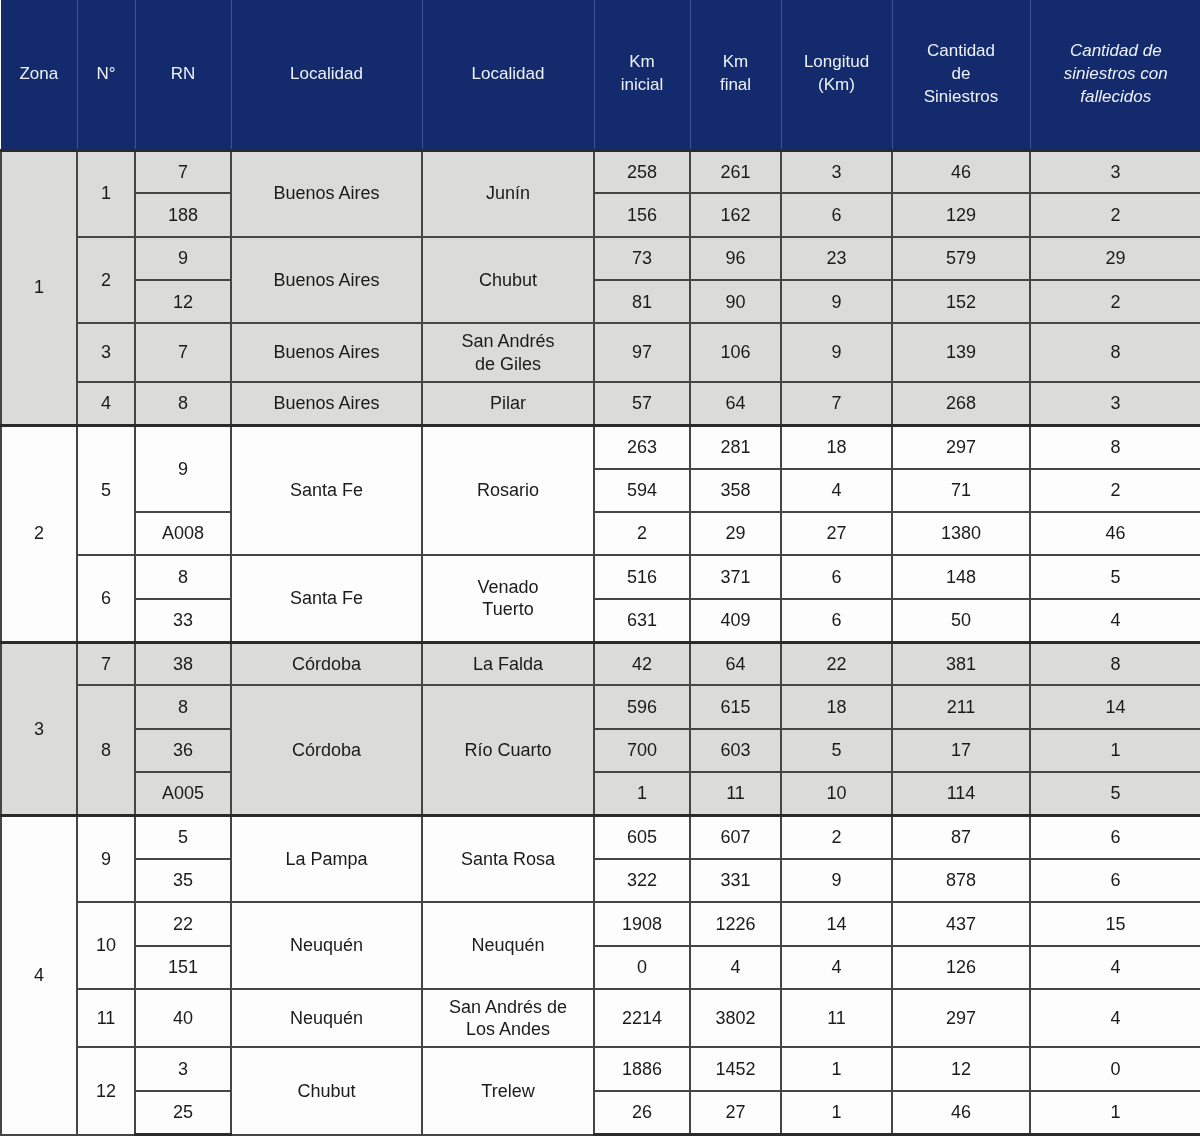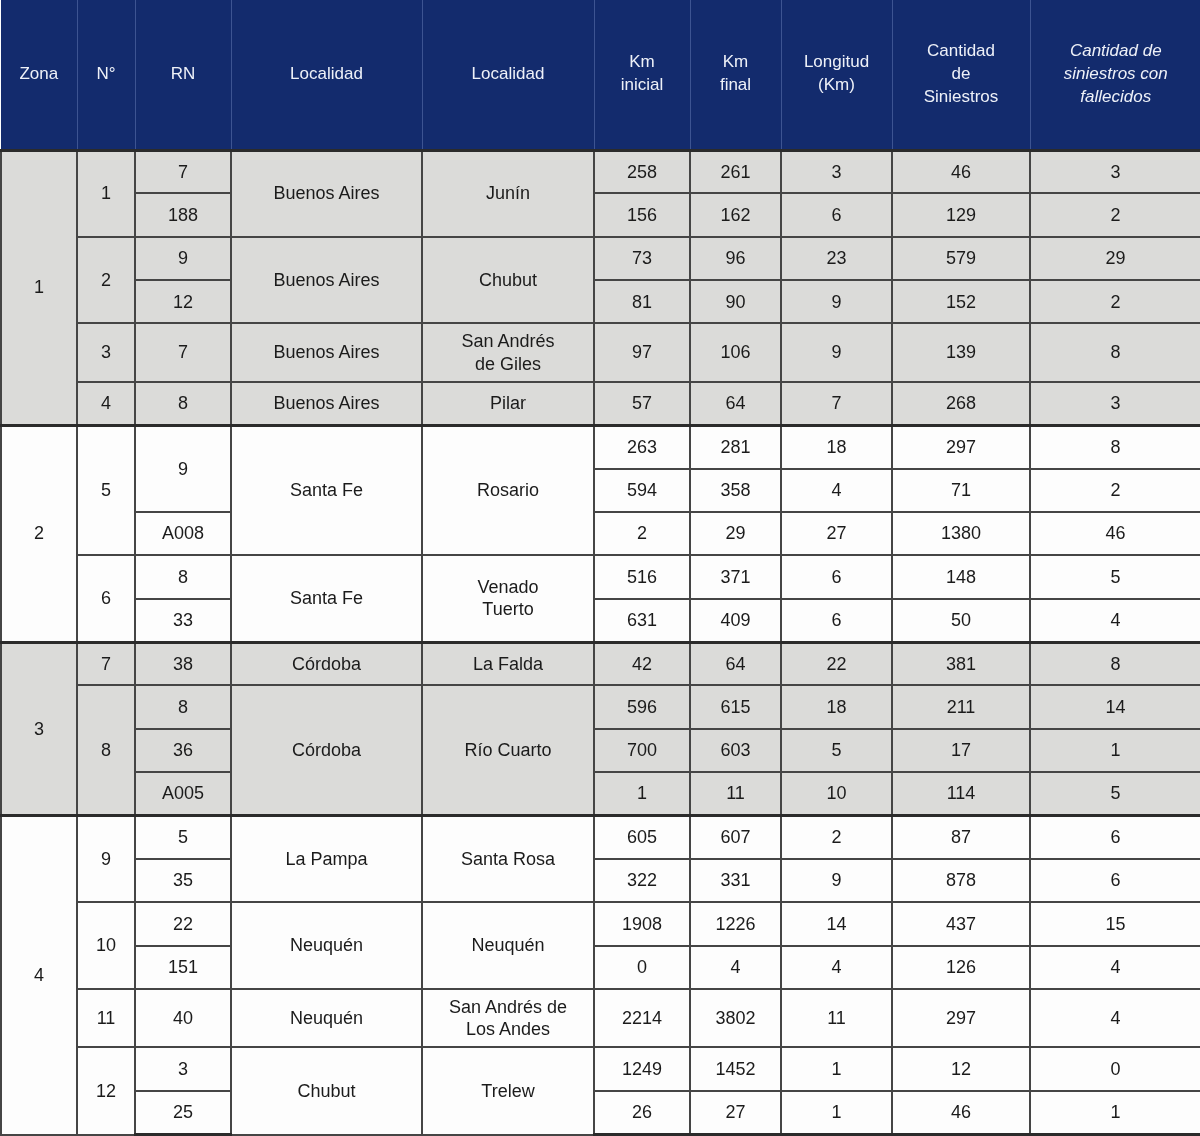--- a/index.html
+++ b/index.html
@@ -295,21 +295,21 @@
         <td>3802</td>
         <td>11</td>
         <td>297</td>
         <td>4</td>
       </tr>
       <tr class="plain">
         <td rowspan="2">12</td>
         <td>3</td>
         <td rowspan="2">Chubut</td>
         <td rowspan="2">Trelew</td>
-        <td>1249</td>
+        <td>1886</td>
         <td>1452</td>
         <td>1</td>
         <td>12</td>
         <td>0</td>
       </tr>
       <tr class="plain">
         <td>25</td>
         <td>26</td>
         <td>27</td>
         <td>1</td>

